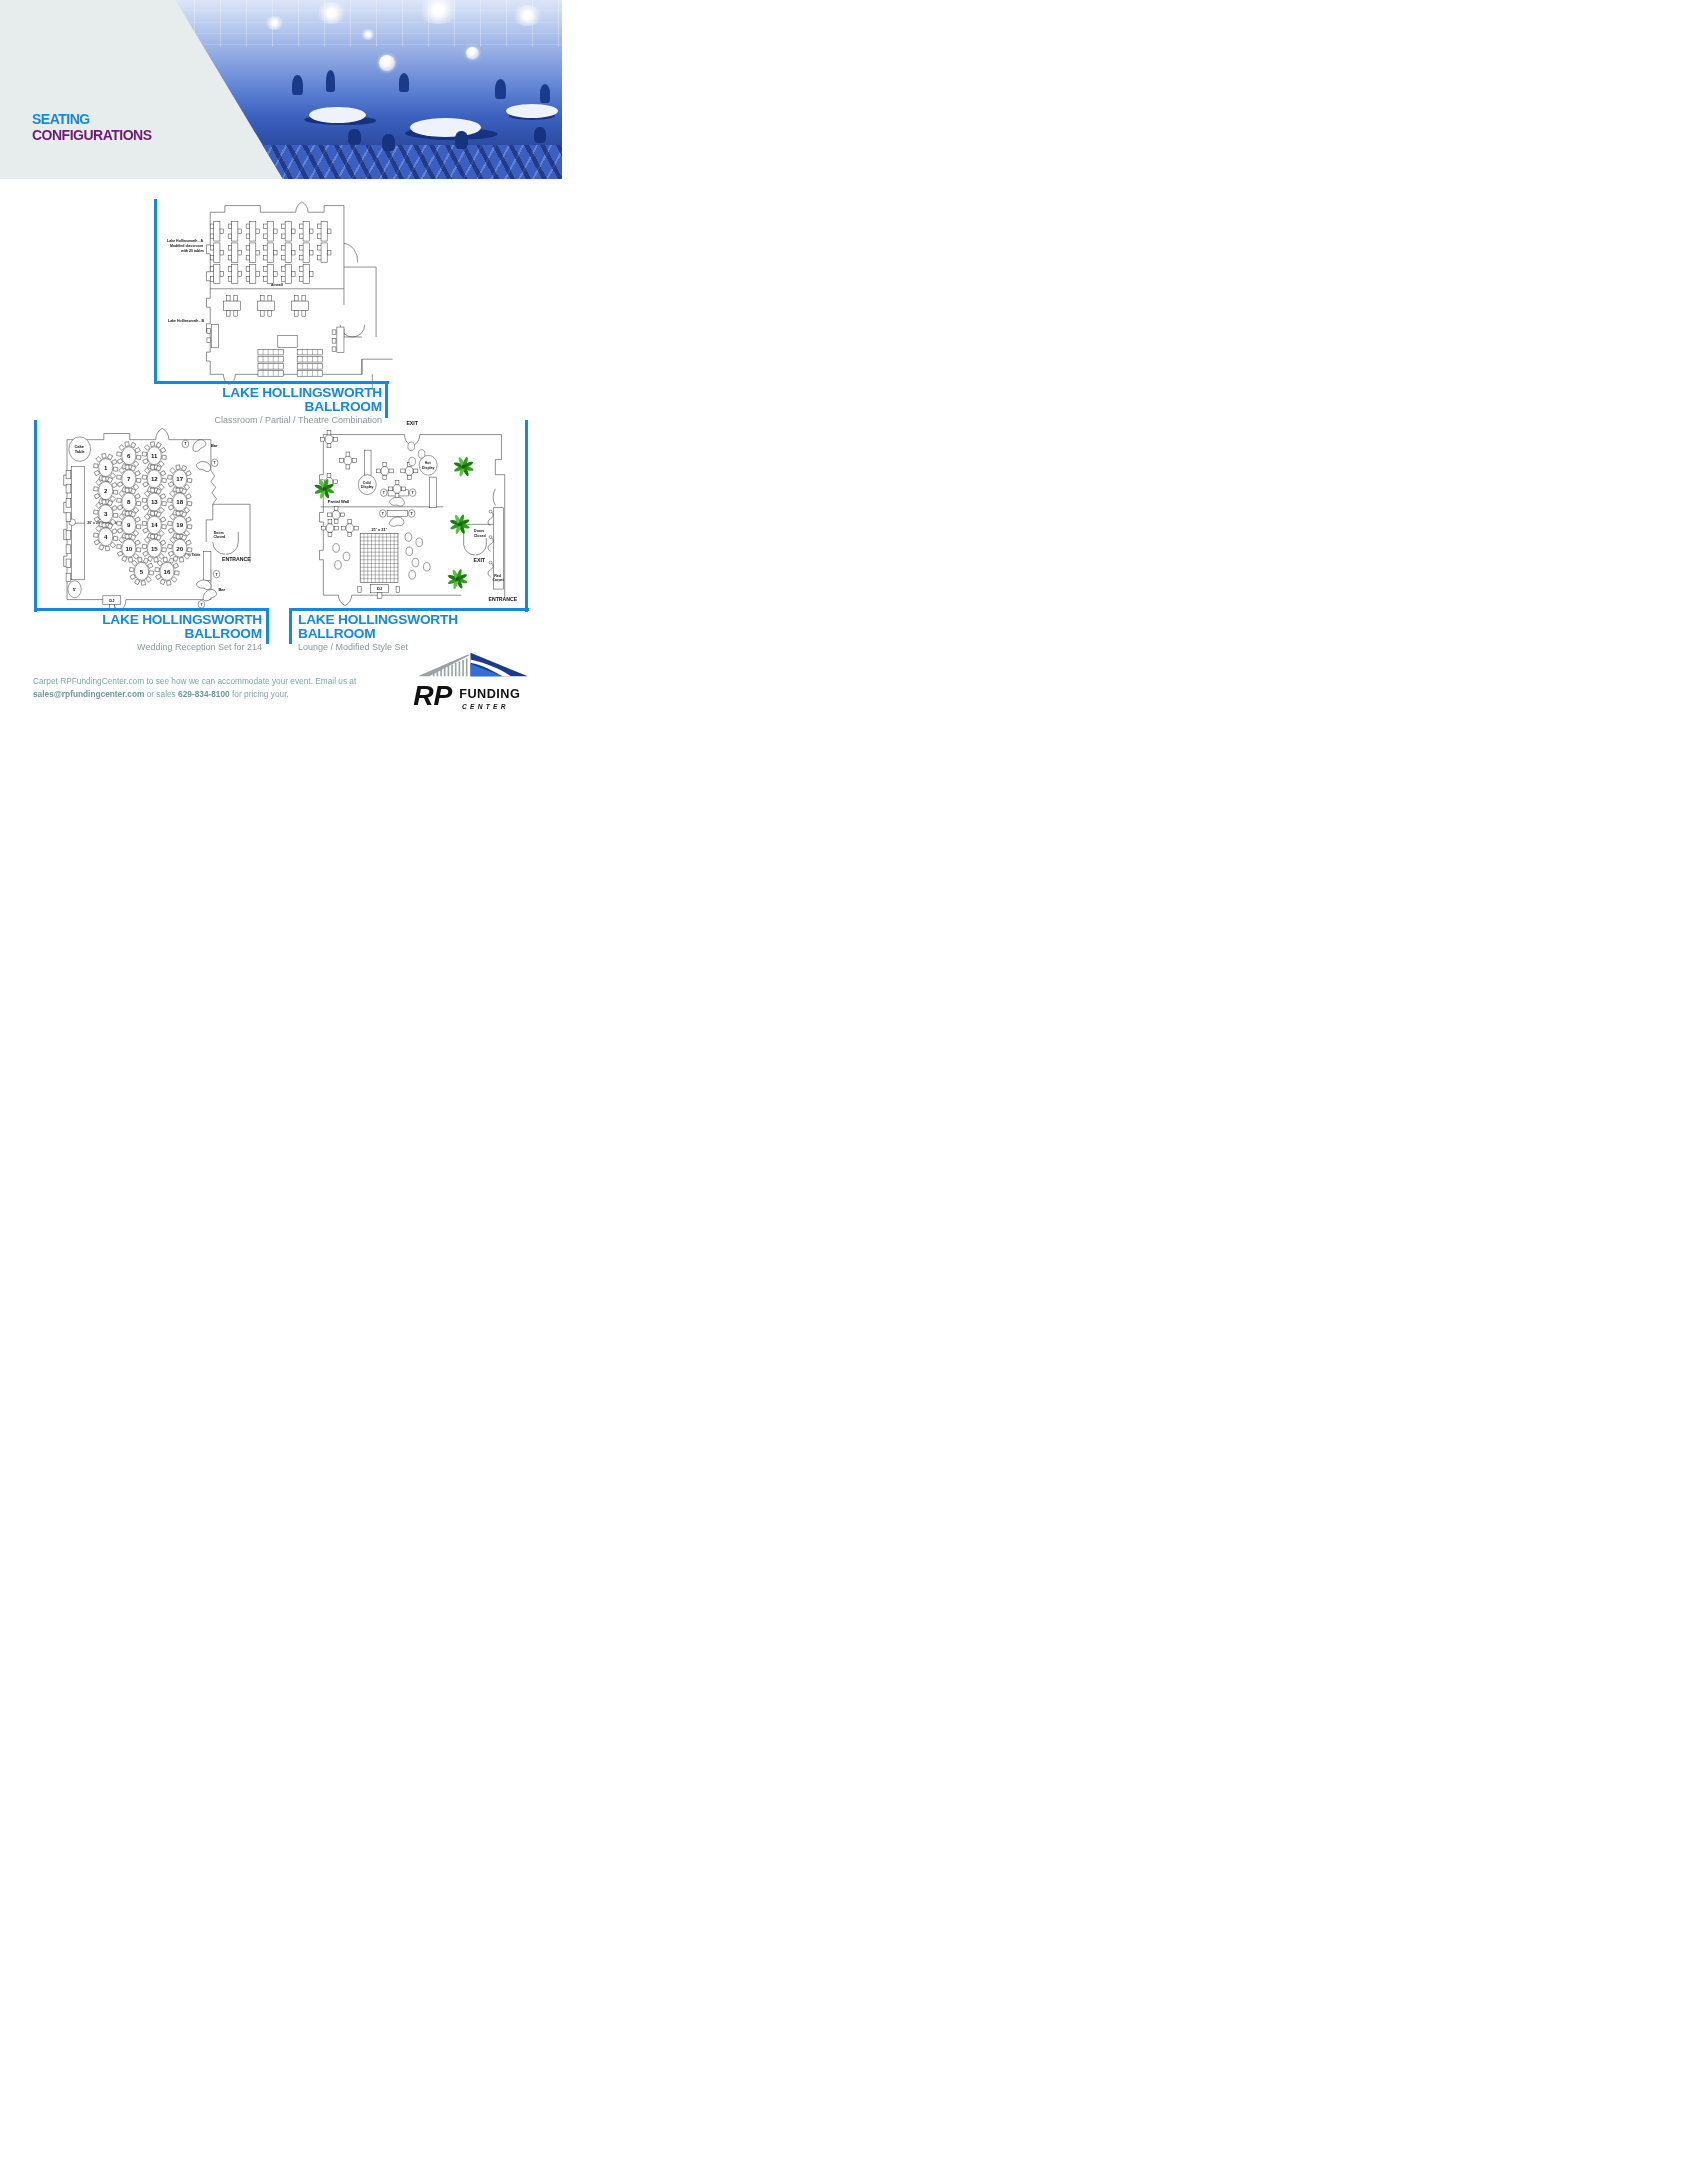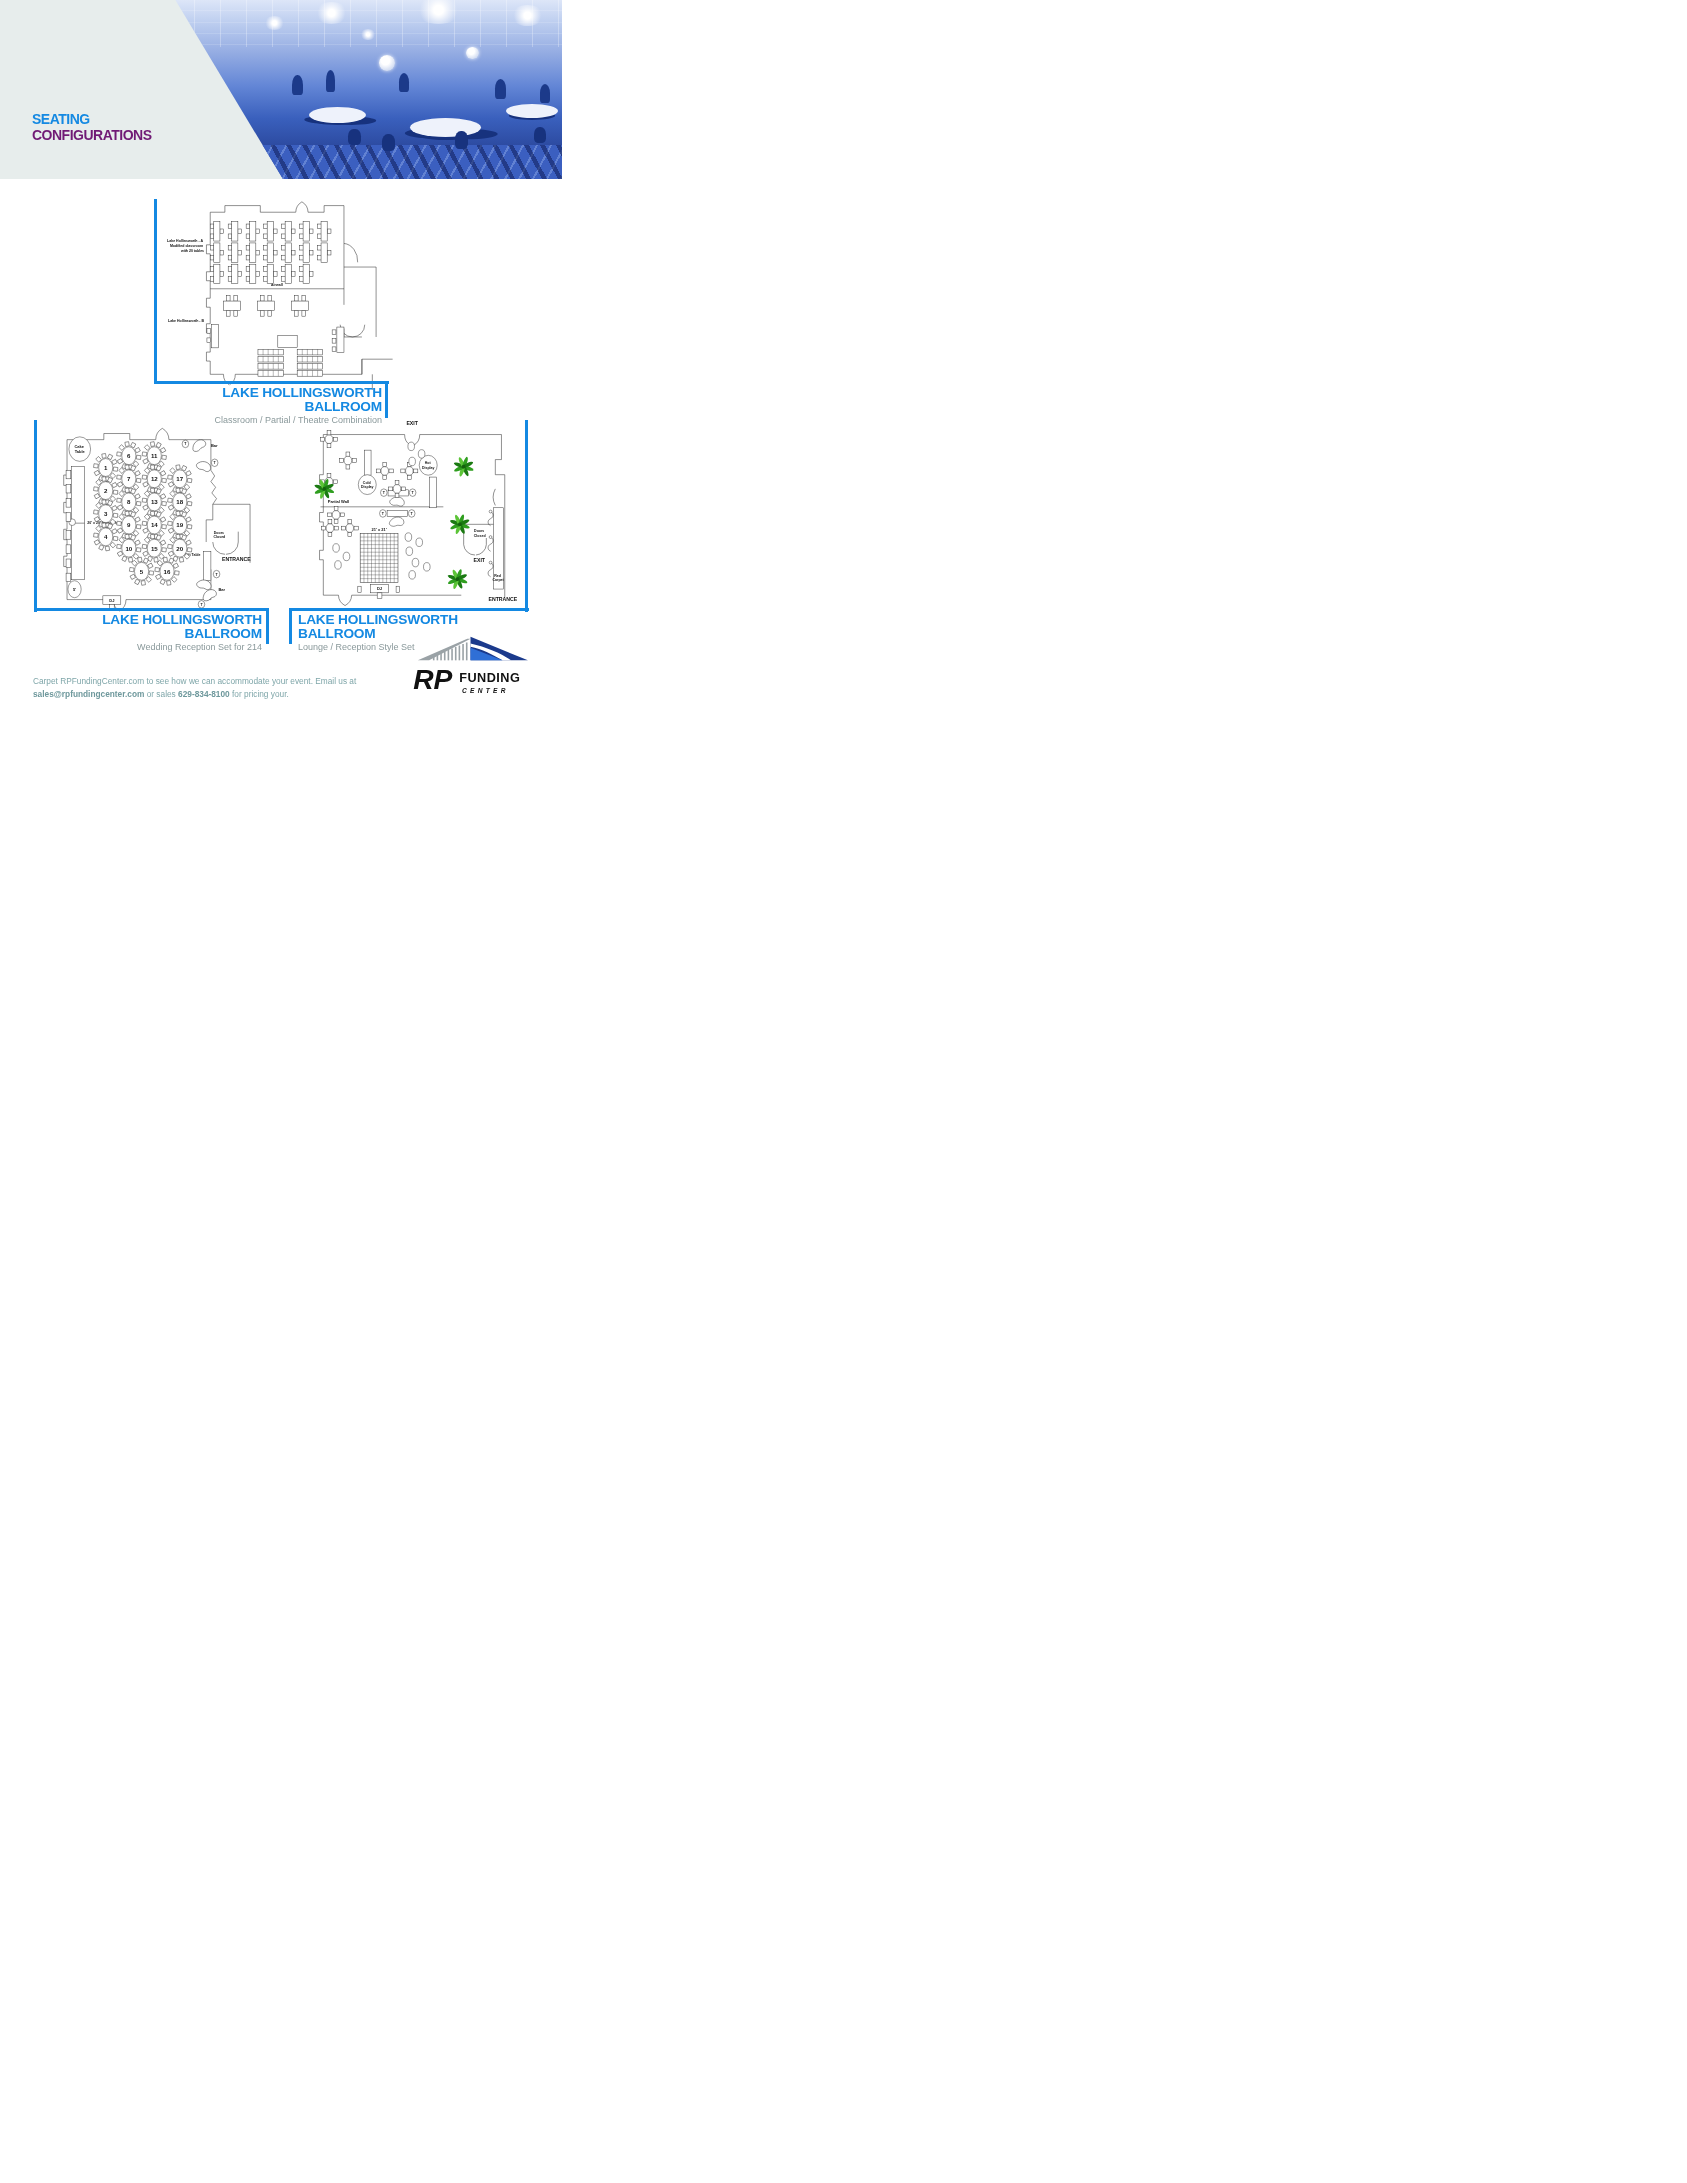--- a/index.html
+++ b/index.html
@@ -43,21 +43,21 @@
   .bar{position:absolute;background:#1489E2;}
   .caption{position:absolute;}
   .cap-title{margin:0;font-size:13.7px;font-weight:bold;color:#1489E2;letter-spacing:-0.2px;line-height:1.05;}
   .cap-sub{margin:0.9px 0 0 0;font-size:9px;color:#8A999B;line-height:1.1;}
   .cap-right{text-align:right;}
   .cap-left{text-align:left;}
   
   .footer-text{position:absolute;left:33px;top:675px;width:345px;font-size:8.3px;
                color:#7FA6A9;line-height:1.6;}
   .footer-text b{color:#6E989C;margin-top:14px;}
-  .logo{position:absolute;left:410px;top:634px;width:122px;height:63px;}
+  .logo{position:absolute;left:410px;top:650px;width:122px;height:63px;}
 </style>
 </head>
 <body>
 
 <div class="page">
 
   <div class="header">
     <div class="photo">
       <div class="ceiling-lines"></div>
       <div class="carpet"></div>
@@ -937,21 +937,21 @@
           </g>
         </g>
     </svg>
   </div>
 
   <div class="bar" style="left:525px;top:420px;width:3.3px;height:192px;"></div>
   <div class="bar" style="left:289px;top:608px;width:240px;height:3.3px;"></div>
   <div class="bar" style="left:289px;top:608px;width:3.3px;height:36px;"></div>
   <div class="caption cap-left" style="left:298px;top:613px;width:222px;">
     <p class="cap-title">LAKE HOLLINGSWORTH BALLROOM</p>
-    <p class="cap-sub">Lounge / Reception Style Set</p>
+    <p class="cap-sub">Lounge / Modified Style Set</p>
   </div>
 
   <div class="footer-text">
     <span>Carpet RPFundingCenter.com to see how we can accommodate your event. Email us at</span><br>
     <b>sales@rpfundingcenter.com</b><span> or sales </span><b>629-834-8100</b><span> for pricing your.</span>
   </div>
 
   <div class="logo">
     <svg width="122" height="63" viewBox="0 0 258 134">
       <g>

